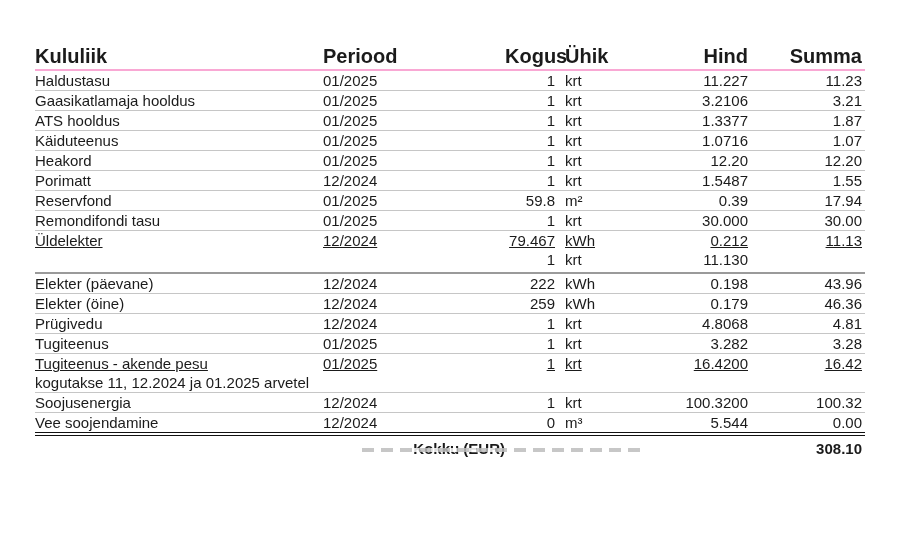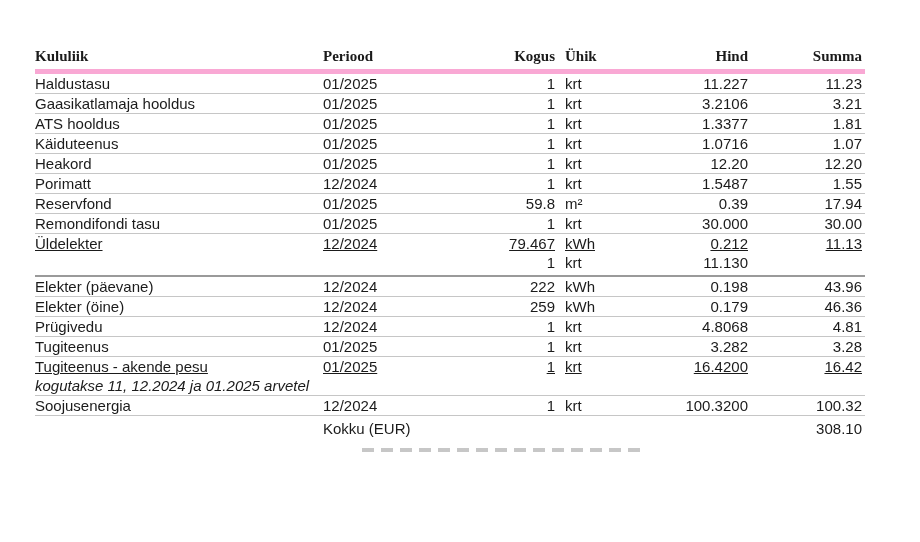--- a/index.html
+++ b/index.html
@@ -18,45 +18,44 @@
     margin:46px 0 0 35px;
   }
   col.c1 { width:288px; }
   col.c2 { width:182px; }
   col.c3 { width:50px;  }
   col.c4 { width:88px;  }
   col.c5 { width:105px; }
   col.c6 { width:117px; }
 
   th {
-    font-size:15px; font-weight:bold;
+    font-size:20px; font-weight:bold;
     line-height:15px;
     padding:3px 0 5px 0;
-    border-bottom:5px solid #f9a8d4;
+    border-bottom:2px solid #f9a8d4;
     white-space:nowrap;
-    font-family:Liberation Serif, serif;
   }
   td {
     font-size:15px;
     line-height:15px;
     padding:2px 0 2px 0;
     border-bottom:1px solid #c6c6c6;
     white-space:nowrap;
     overflow:hidden;
   }
   .al { text-align:left; }
   .ar { text-align:right; }
   td.u, th.u { padding-left:10px; text-align:left; }
   td.sum, th.sum { padding-right:3px;margin-top:30px; }
 
   tr.nb td { border-bottom:none;text-decoration:underline; }               
   tr.cont td { border-bottom:2px solid #9a9a9a; padding-bottom:5px; }
-  tr.note td { font-style:italic; }
+  tr.note td { }
   tr.last td { border-bottom:4px double #111111; }
-  tr.footer td { border-bottom:none; font-weight:normal; padding-top:5px; }
+  tr.footer td { border-bottom:none; font-weight:bold; padding-top:5px;text-align:right; }
 
   .wm-dashes {
     position:absolute;
     left:362px; top:448px;
     width:278px; height:4px;
     background:repeating-linear-gradient(90deg,
       #bdbdbd 0px, #bdbdbd 12px,
       #ffffff 12px, #ffffff 19px);
     opacity:0.85;
   }
@@ -99,21 +98,21 @@
       <td class="u">krt</td>
       <td class="ar">3.2106</td>
       <td class="ar sum">3.21</td>
     </tr>
     <tr class="row">
       <td class="al">ATS hooldus</td>
       <td class="al">01/2025</td>
       <td class="ar">1</td>
       <td class="u">krt</td>
       <td class="ar">1.3377</td>
-      <td class="ar sum">1.81</td>
+      <td class="ar sum">1.87</td>
     </tr>
     <tr class="row">
       <td class="al">Käiduteenus</td>
       <td class="al">01/2025</td>
       <td class="ar">1</td>
       <td class="u">krt</td>
       <td class="ar">1.0716</td>
       <td class="ar sum">1.07</td>
     </tr>
     <tr class="row">
@@ -207,20 +206,28 @@
     <tr class="row note">
       <td class="al" colspan="6">kogutakse 11, 12.2024 ja 01.2025 arvetel</td>
     </tr>
     <tr class="row">
       <td class="al">Soojusenergia</td>
       <td class="al">12/2024</td>
       <td class="ar">1</td>
       <td class="u">krt</td>
       <td class="ar">100.3200</td>
       <td class="ar sum">100.32</td>
+    </tr>
+    <tr class="row last">
+      <td class="al">Vee soojendamine</td>
+      <td class="al">12/2024</td>
+      <td class="ar">0</td>
+      <td class="u">m³</td>
+      <td class="ar">5.544</td>
+      <td class="ar sum">0.00</td>
     </tr>
     <tr class="footer">
       <td class="al"></td>
       <td class="al">Kokku (EUR)</td>
       <td class="ar"></td>
       <td class="u"></td>
       <td class="ar"></td>
       <td class="ar sum">308.10</td>
     </tr>
   </tbody>

